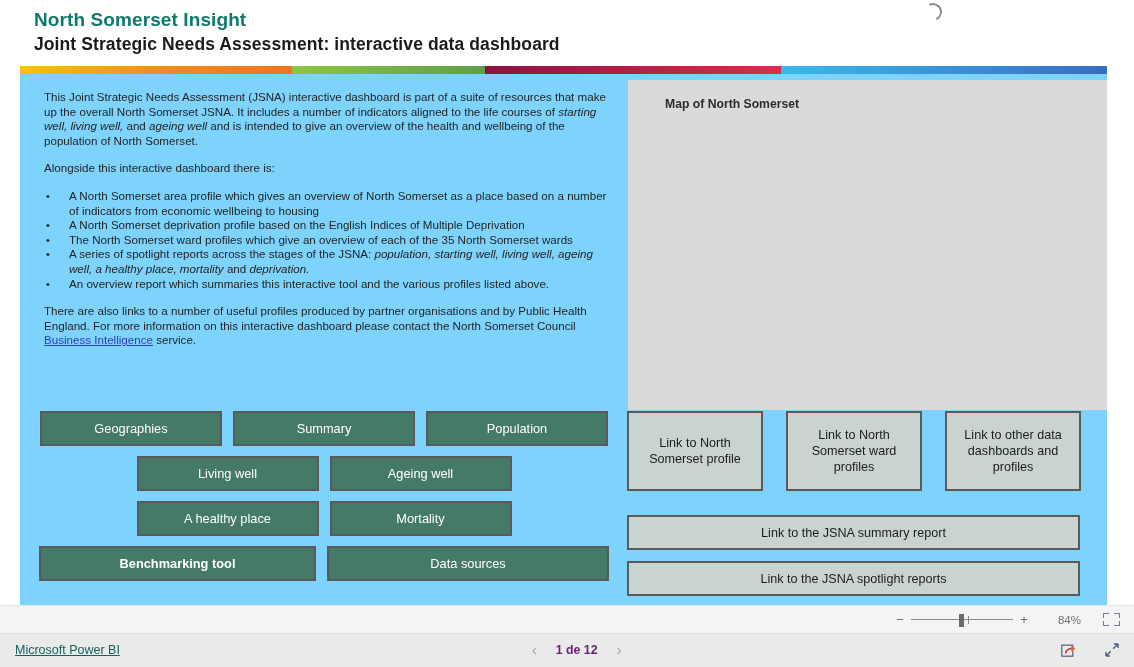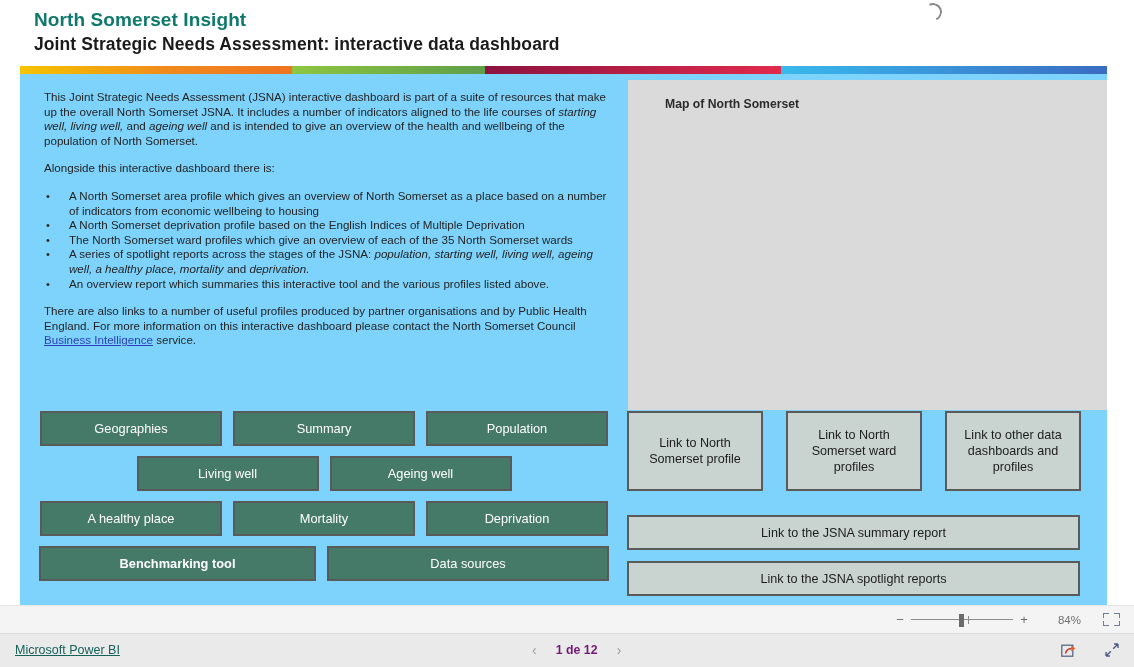--- a/index.html
+++ b/index.html
@@ -375,21 +375,20 @@
         <div class="nav-btn w3">Summary</div>
         <div class="nav-btn w3">Population</div>
       </div>
       <div class="nav-row">
         <div class="nav-btn w3">Living well</div>
         <div class="nav-btn w3">Ageing well</div>
       </div>
       <div class="nav-row">
         <div class="nav-btn w3">A healthy place</div>
         <div class="nav-btn w3">Mortality</div>
-        <div class="nav-btn w3">Deprivation</div>
       </div>
       <div class="nav-row">
         <div class="nav-btn wide-a">Benchmarking tool</div>
         <div class="nav-btn wide-b">Data sources</div>
       </div>
     </div>
 
     <div class="link-area">
       <div class="link-row">
         <div class="link-tile sq">Link to North Somerset profile</div>

